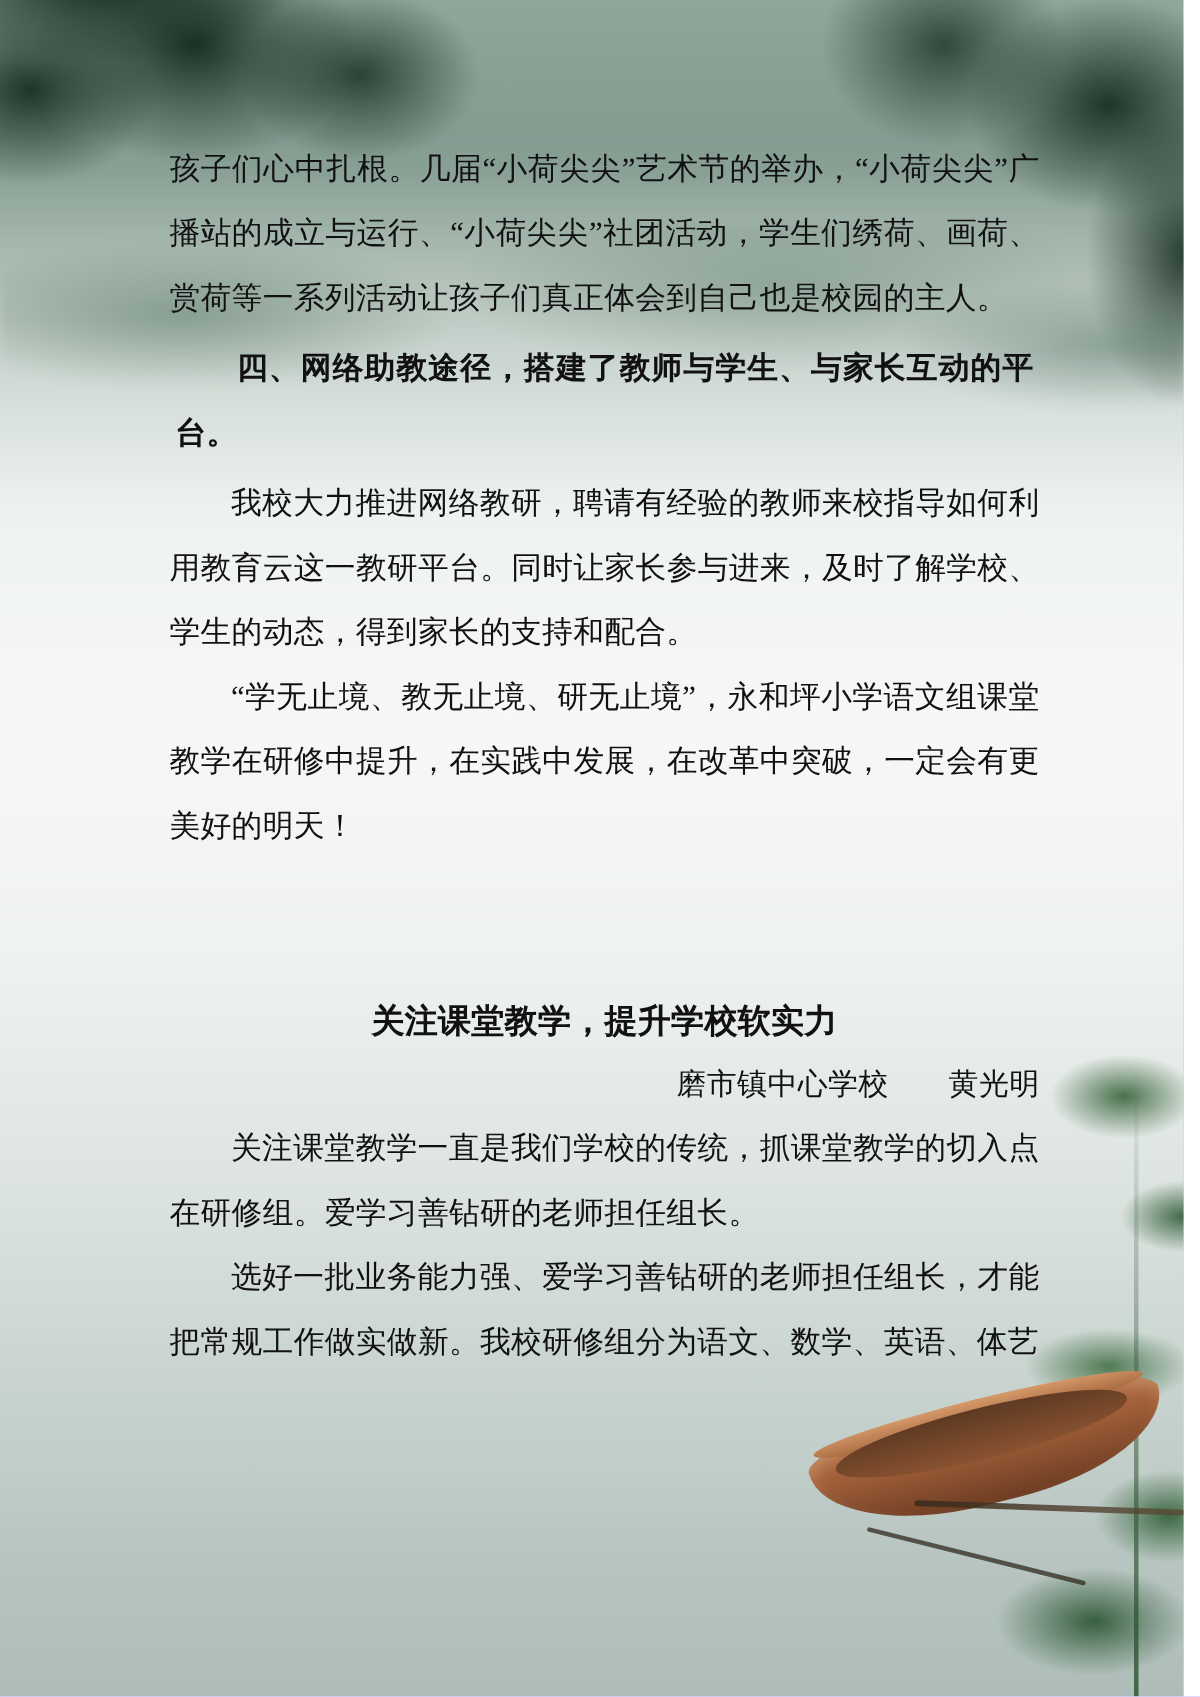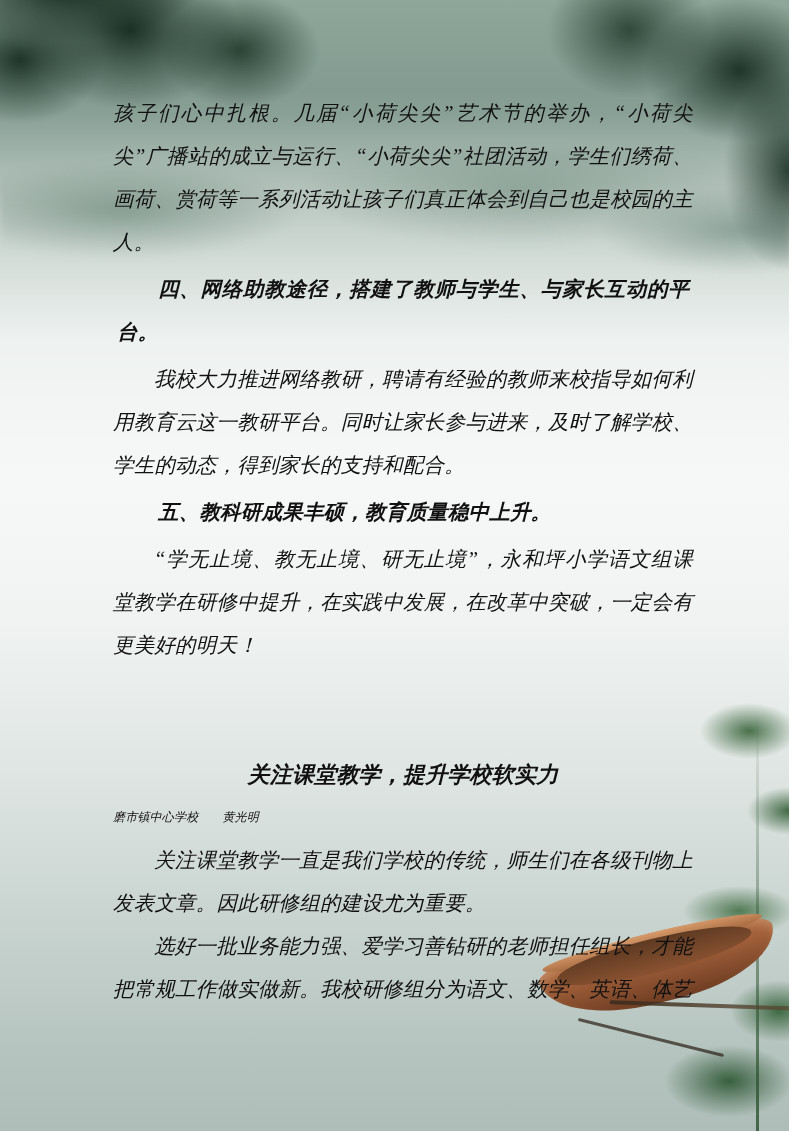--- a/index.html
+++ b/index.html
@@ -14,21 +14,20 @@
     overflow: hidden;
   }
 
   
   .page {
     position: relative;
     width: 789px;
     height: 1131px;
     overflow: hidden;
     background: #c4b5fd;
-    font-style: italic;
   }
 
   .bg {
     position: absolute;
     inset: 0;
     
     background:
       
       linear-gradient(to bottom,
         rgba(255,255,255,0.00) 0%,
@@ -190,23 +189,23 @@
 
   .center-title {
     margin: 0;
     text-align: center;
     font-weight: bold;
     text-indent: 0;
     font-size: 22px;
   }
   .center-author {
     margin: 0;
-    text-align: left;
+    text-align: right;
     text-indent: 0;
-    font-size: 12px;
+    font-size: 20px;
   }
   .author-gap {
     display: inline-block;
     width: 2em;
   }
 </style>
 </head>
 <body>
 
 <div class="page">
@@ -227,32 +226,31 @@
   </div>
 
   <div class="content">
 
     <p class="para no-indent">孩子们心中扎根。几届“小荷尖尖”艺术节的举办，“小荷尖尖”广播站的成立与运行、“小荷尖尖”社团活动，学生们绣荷、画荷、赏荷等一系列活动让孩子们真正体会到自己也是校园的主人。</p>
 
     <p class="heading">四、网络助教途径，搭建了教师与学生、与家长互动的平台。</p>
 
     <p class="para">我校大力推进网络教研，聘请有经验的教师来校指导如何利用教育云这一教研平台。同时让家长参与进来，及时了解学校、学生的动态，得到家长的支持和配合。</p>
 
-    <p class="heading">五、教科研成果丰硕，教育质量稳中上升。</p>
 
 
     <p class="para">“学无止境、教无止境、研无止境”，永和坪小学语文组课堂教学在研修中提升，在实践中发展，在改革中突破，一定会有更美好的明天！</p>
 
     <div class="spacer-line"></div>
     <div class="spacer-line"></div>
 
     <p class="center-title">关注课堂教学，提升学校软实力</p>
 
     <p class="center-author">
       <span>磨市镇中心学校</span><span class="author-gap"></span><span>黄光明</span>
     </p>
 
-    <p class="para">关注课堂教学一直是我们学校的传统，师生们在各级刊物上发表文章。因此研修组的建设尤为重要。</p>
+    <p class="para">关注课堂教学一直是我们学校的传统，抓课堂教学的切入点在研修组。爱学习善钻研的老师担任组长。</p>
 
     <p class="para">选好一批业务能力强、爱学习善钻研的老师担任组长，才能把常规工作做实做新。我校研修组分为语文、数学、英语、体艺</p>
 
   </div>
 </div>
 
 </body></html>

